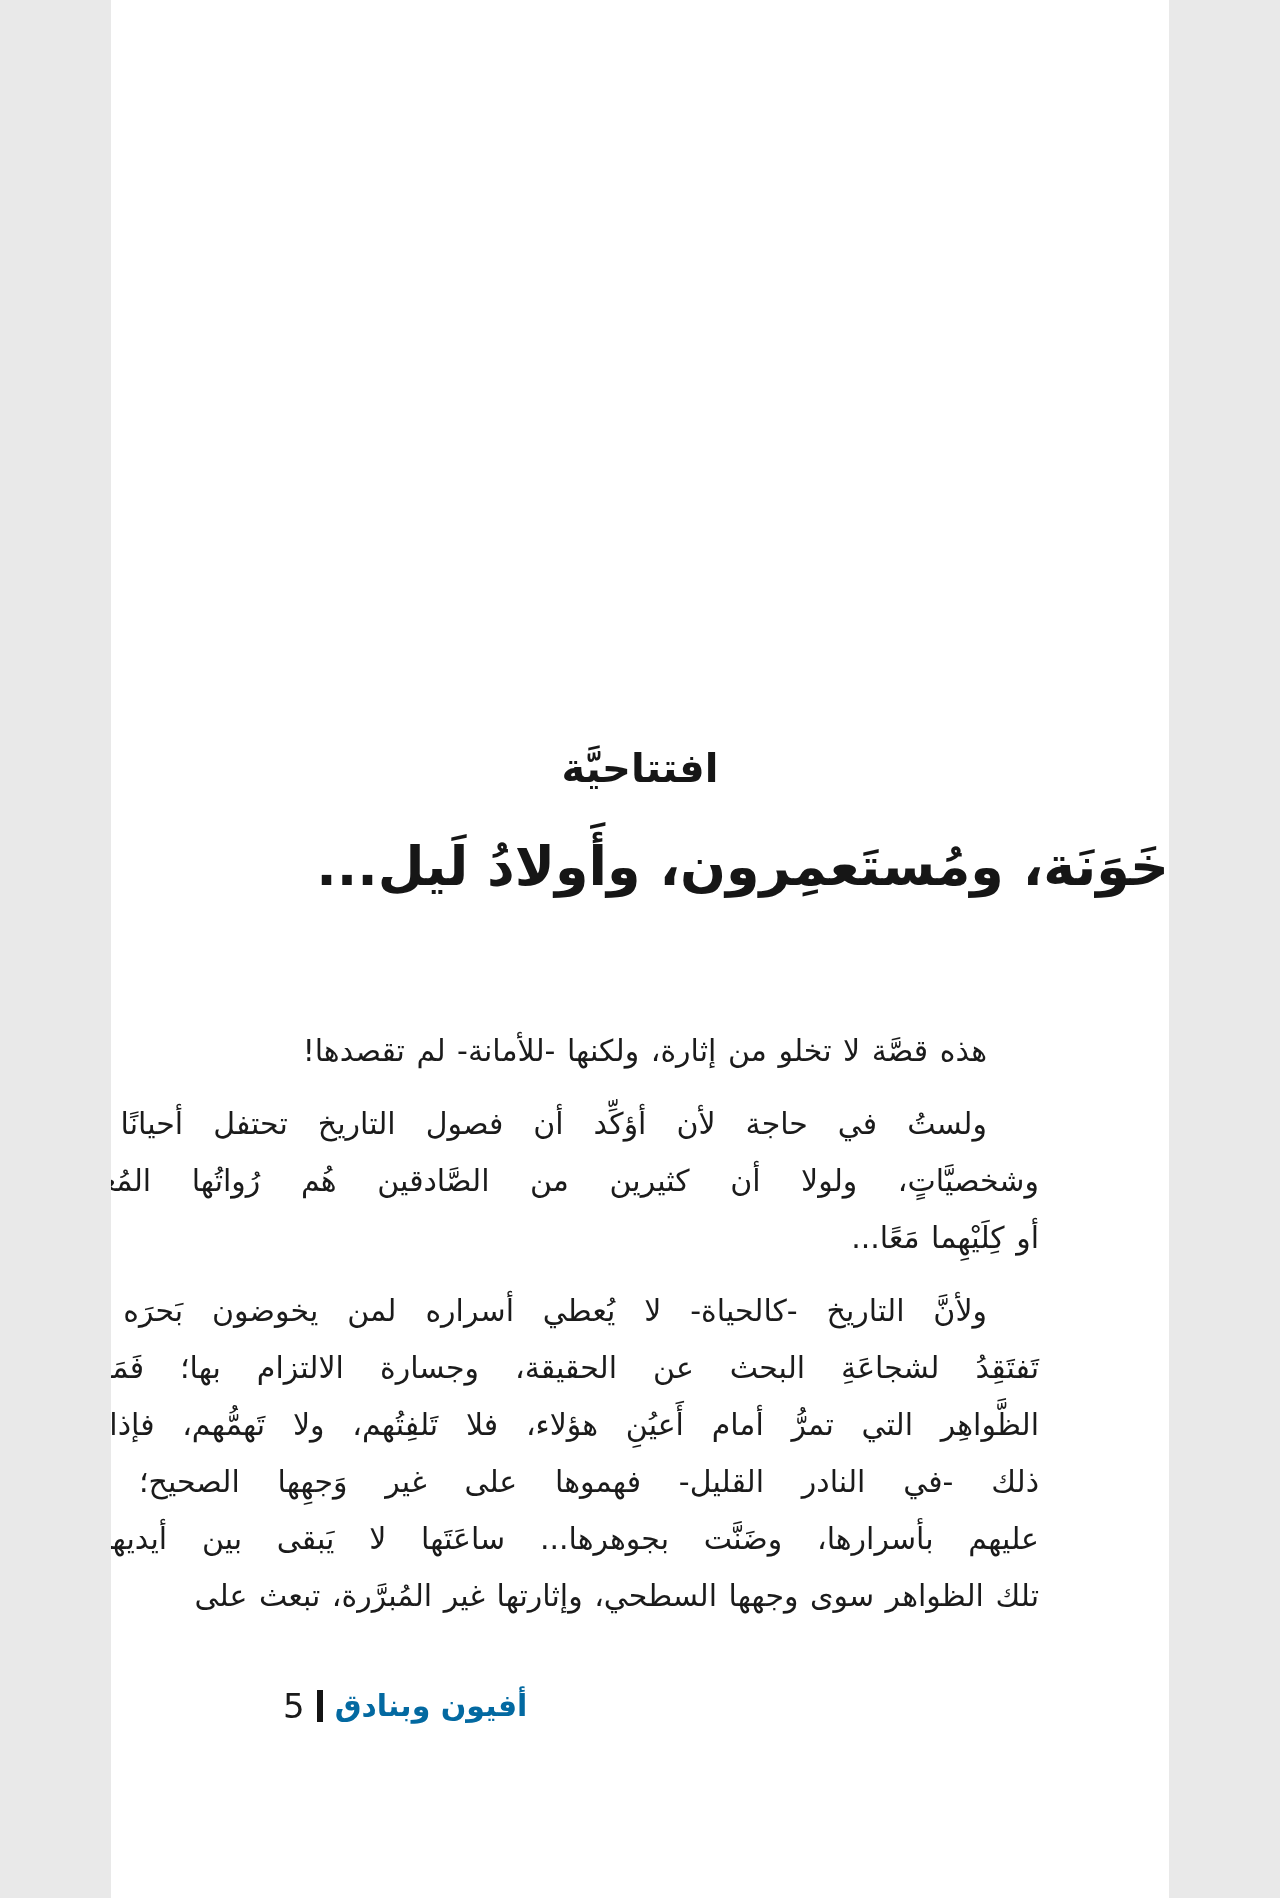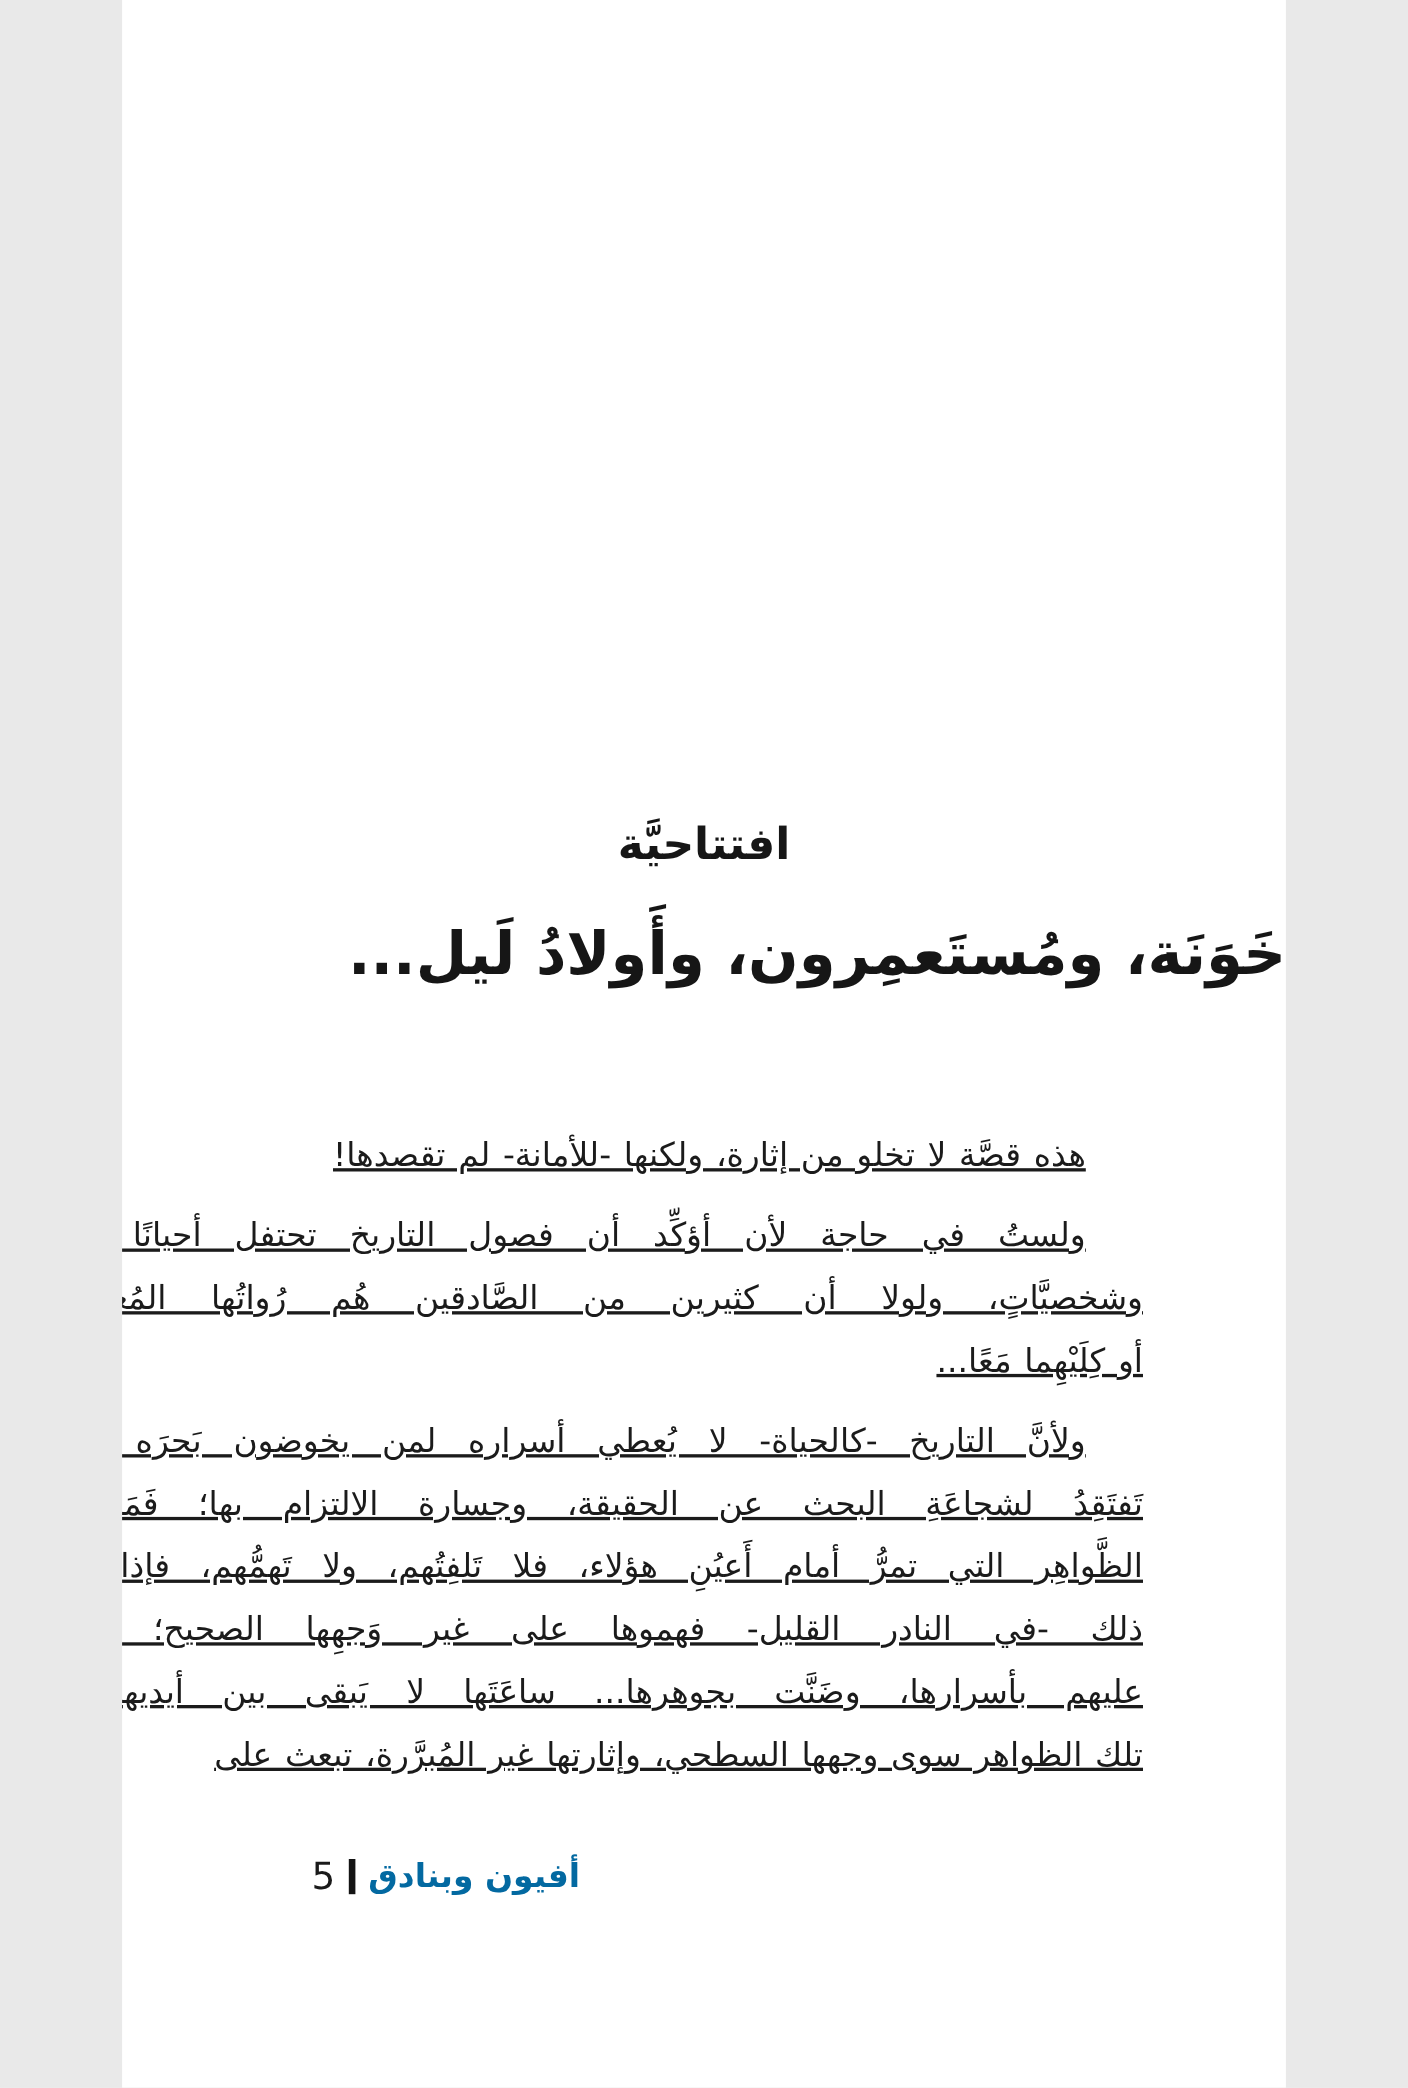--- a/index.html
+++ b/index.html
@@ -38,21 +38,20 @@
     color: #161616;
   }
   .body-text {
     position: absolute;
     top: 1022px;
     right: 130px;
     width: 1020px;
     font-size: 30px;
     line-height: 57px;
     color: #1b1b1b;
-    text-decoration: underline;
   }
   .para { margin: 0 0 16px 0; }
   .para:last-child { margin-bottom: 0; }
   .line {
     height: 57px;
     text-align: justify;
     text-align-last: justify;
     word-spacing: 2px;
     white-space: nowrap;
   }

